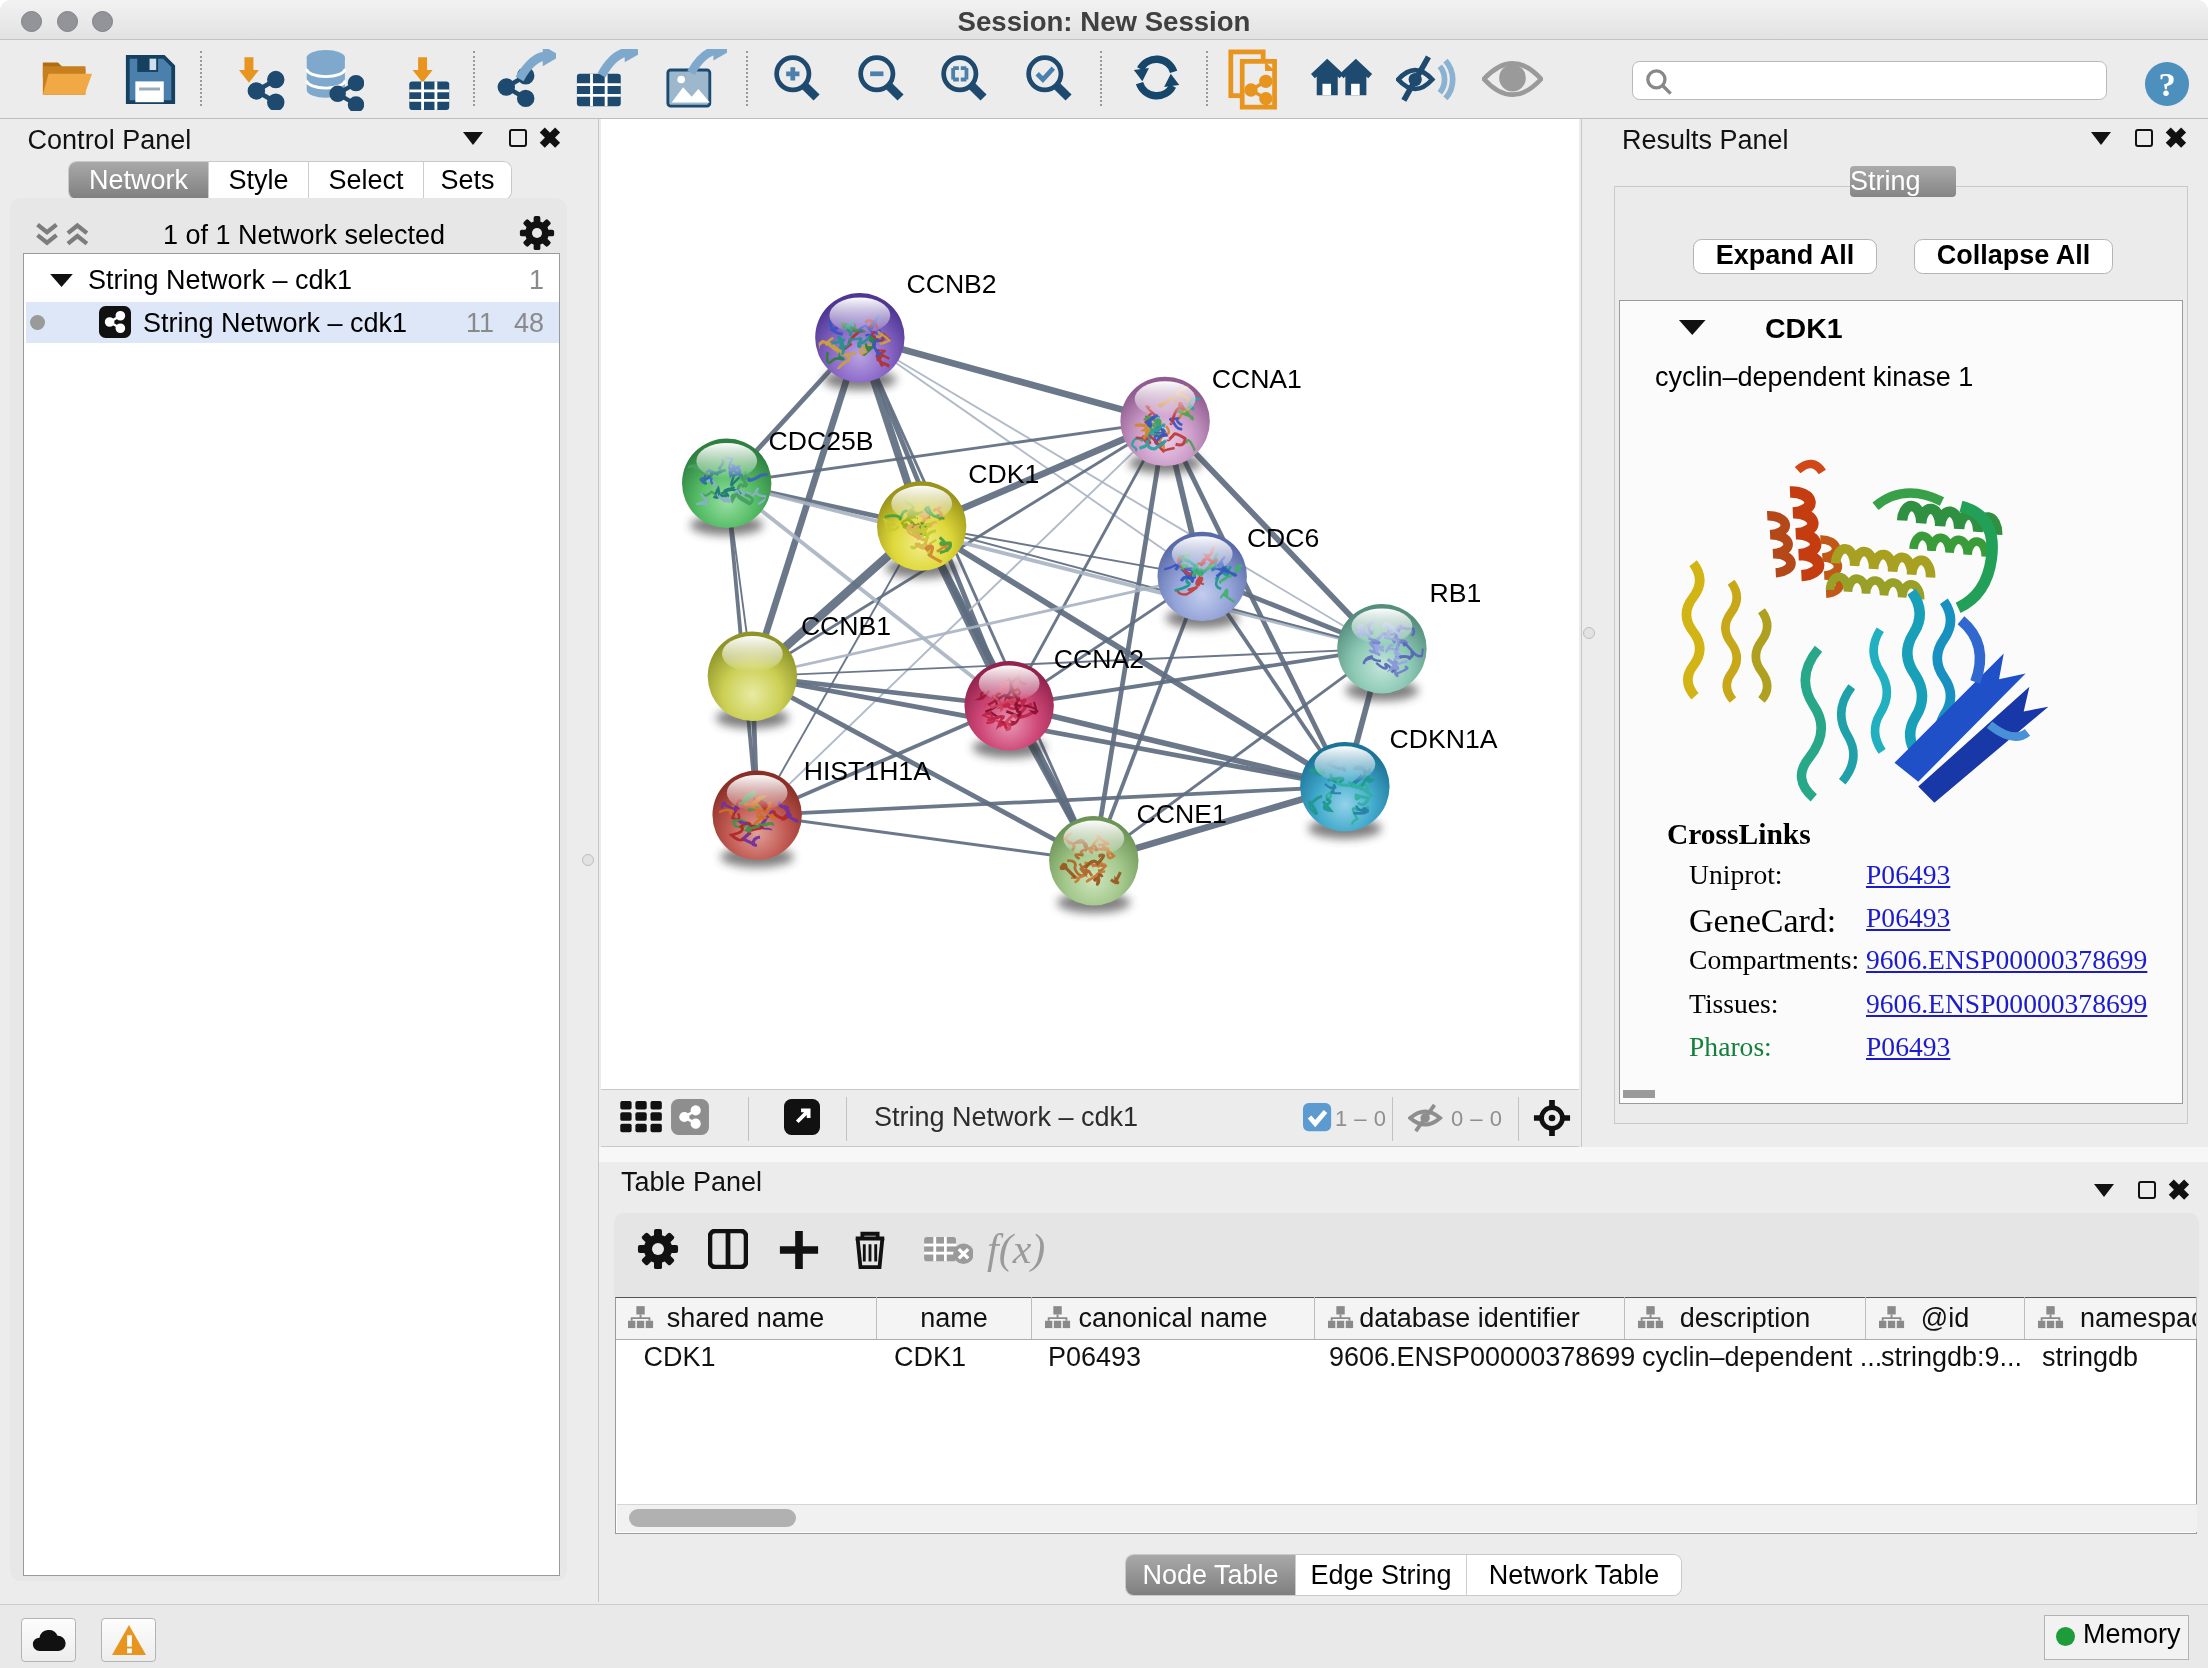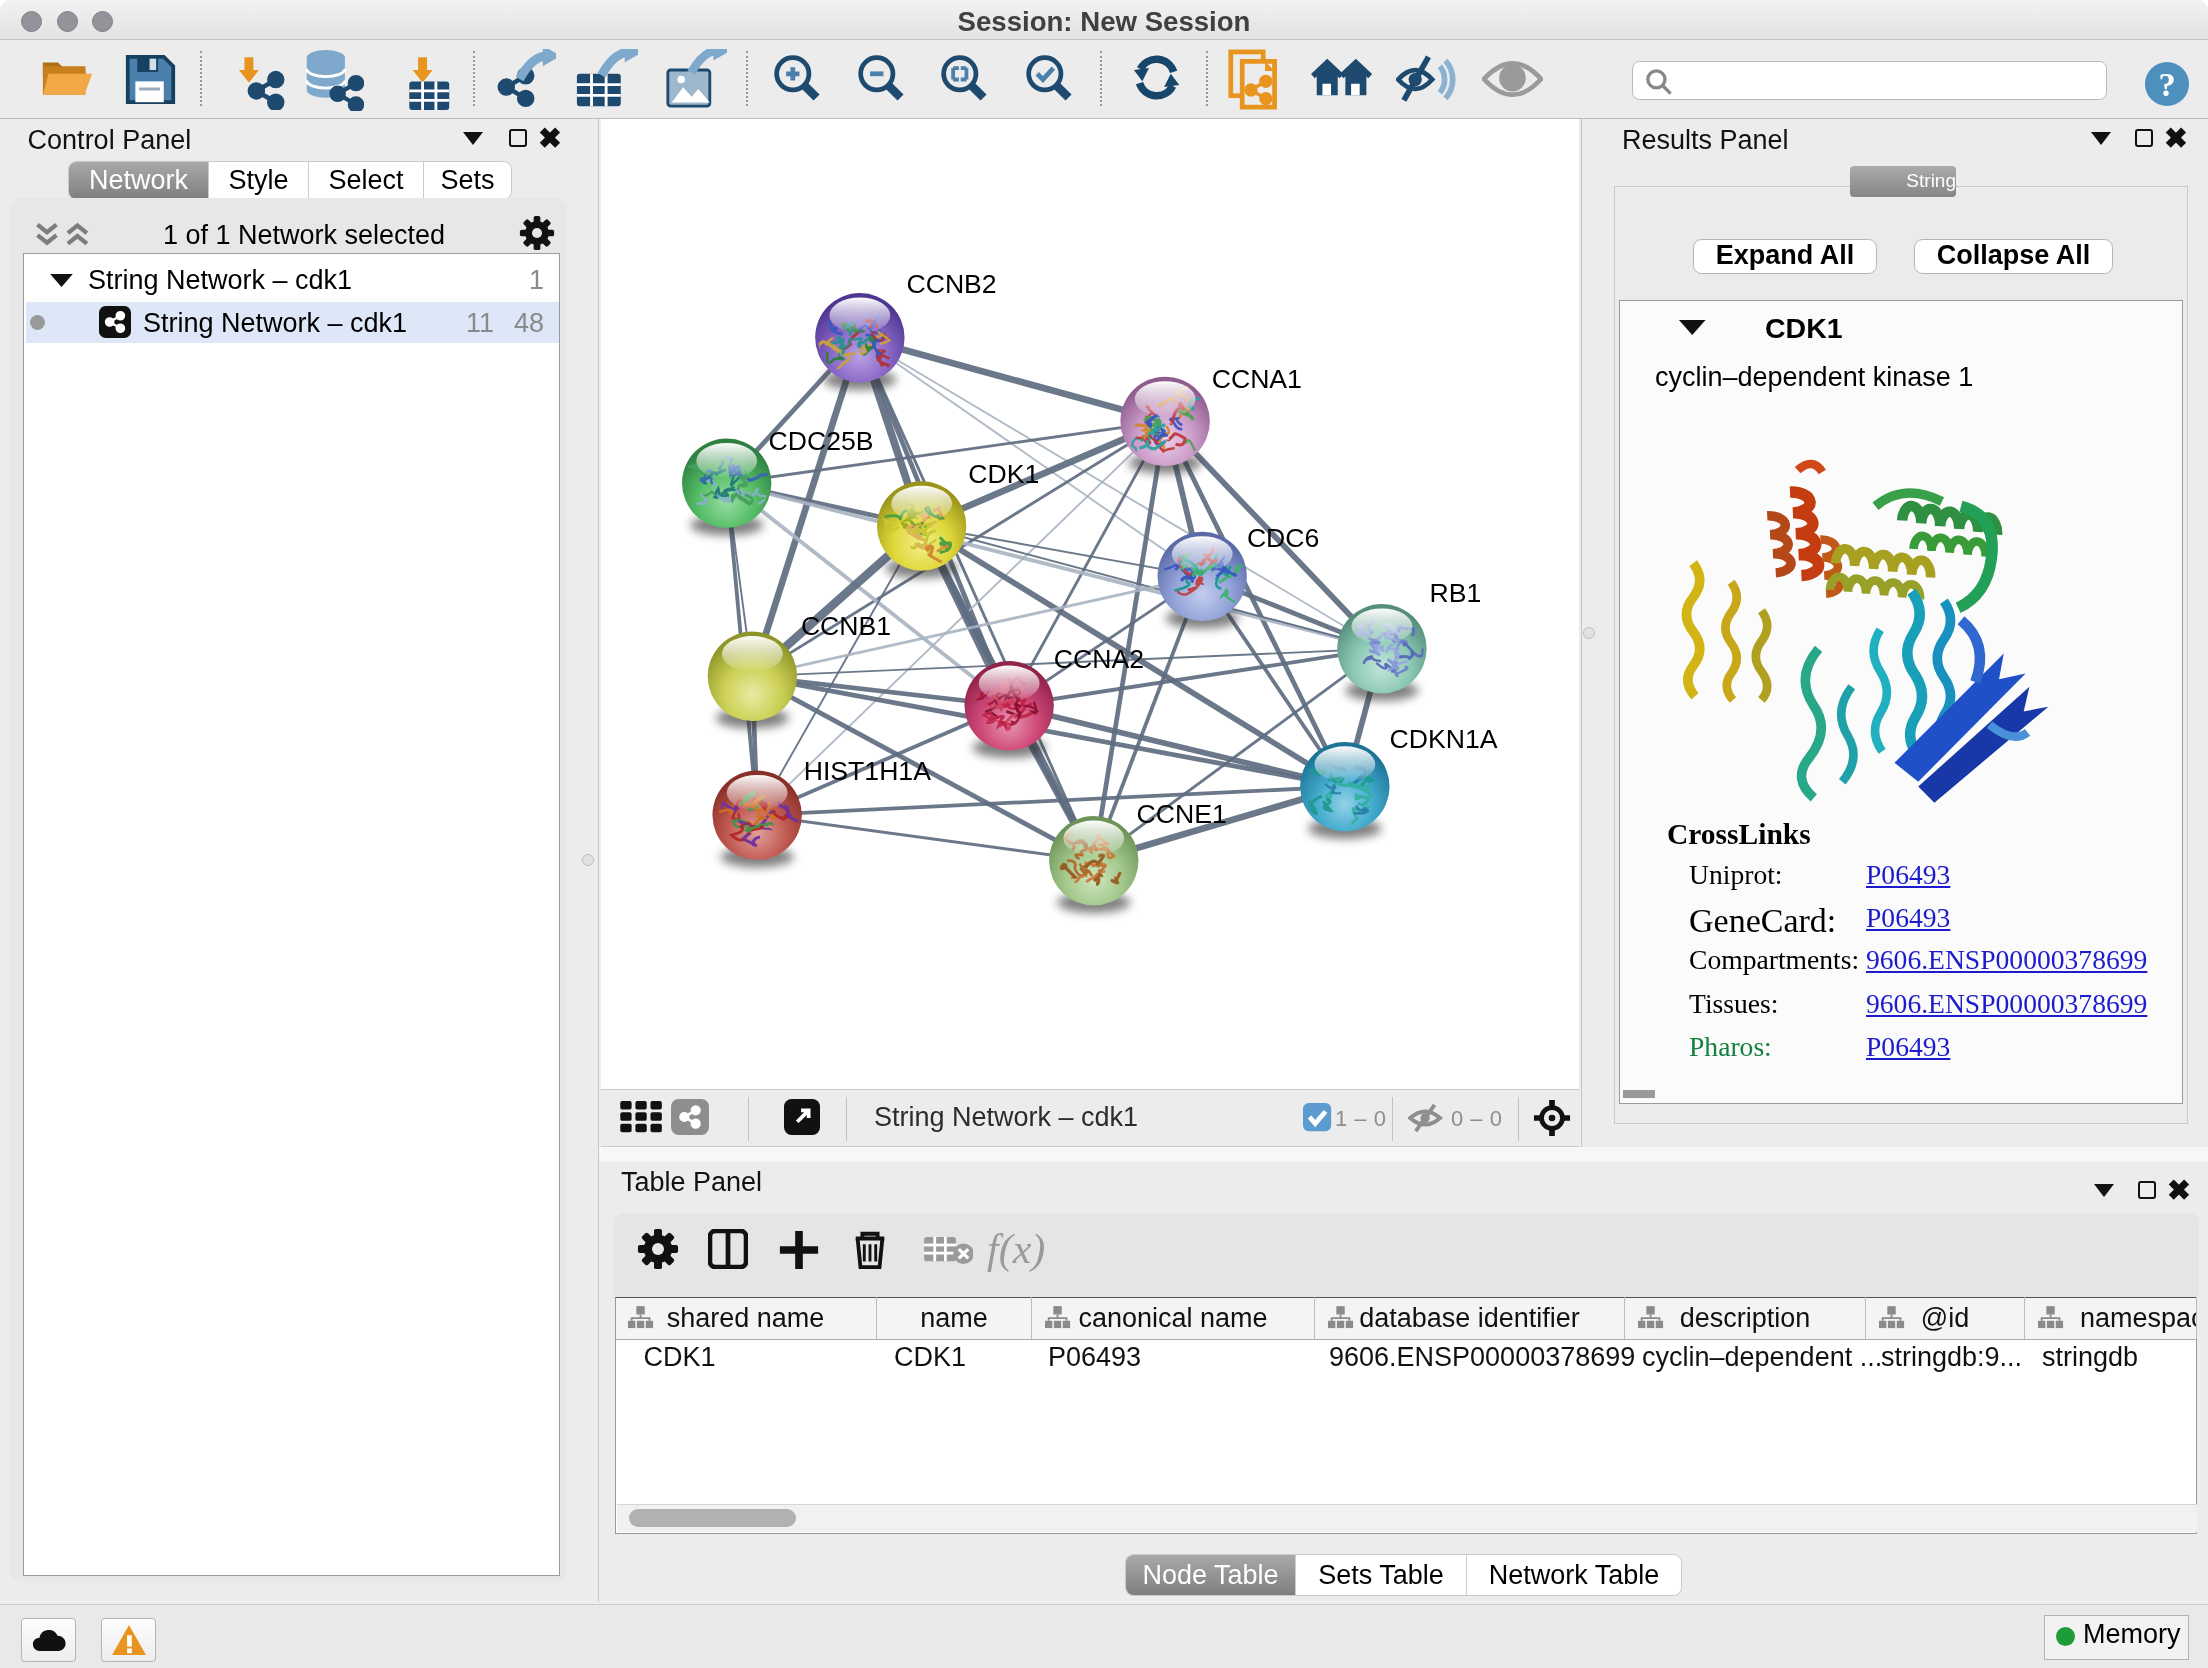--- a/index.html
+++ b/index.html
@@ -30,21 +30,21 @@
 .wbtn-x { position:absolute; font-size:28.5px; font-weight:bold; color:#111; line-height:19px; }
 
 #cp-tabs { position:absolute; left:69px; top:162px; height:37px; display:flex; border-radius:7.6px; overflow:hidden;
   box-shadow:0 0 0 1px #c9c9c9; }
 .cp-tab { height:37px; font-size:27px; display:flex; align-items:center; justify-content:center; background:#fff; color:#000; border-right:1px solid #cdcdcd; }
 .cp-tab.sel { background:linear-gradient(#a9a9a9,#7f7f7f); color:#fff; }
 #cp-box { position:absolute; left:9.5px; top:198px; width:557px; height:1383px; background:#e7e7e7; border-radius:11.4px; }
 #cp-tree { position:absolute; left:23px; top:253px; width:537px; height:1323px; background:#fff; border:1.9px solid #9a9a9a; }
 
 #rp-stringtab { position:absolute; left:1850px; top:166px; width:106px; height:31px; border-radius:4px;
-  background:linear-gradient(#ababab,#858585); color:#fff; font-size:19px; text-align:right; line-height:30px; }
+  background:linear-gradient(#ababab,#858585); color:#fff; font-size:27px; text-align:left; line-height:30px; }
 #rp-box { position:absolute; left:1614px; top:186px; width:574px; height:938px; background:#ebebeb; border:1.9px solid #c9c9c9; }
 .rp-btn { position:absolute; top:239px; height:35px; background:#fff; border:1.9px solid #b4b4b4; border-radius:8.6px;
   font-size:27px; font-weight:bold; text-align:center; color:#000; }
 #rp-sec { position:absolute; left:1619px; top:300px; width:564px; height:804px; background:#fbfbfb; border:1.9px solid #9a9a9a; }
 .serif { font-family:"Liberation Serif", serif; }
 .rlink { color:#1c1ccc; text-decoration:underline; }
 
 #tp-toolbar { position:absolute; left:614px; top:1213px; width:1585px; height:85px; background:#e5e5e5; border-radius:9.5px 9.5px 0 0; }
 #tp-table { position:absolute; left:615px; top:1297px; width:1582px; height:237px; background:#fff; border:1px solid #9a9a9a; border-top:1.9px solid #555; }
 #tp-head { position:absolute; left:0; top:0; width:100%; height:42px; background:#f4f4f4; border-bottom:1.9px solid #adadad; }
@@ -990,21 +990,21 @@
       <div class="td" style="left:28.5px">CDK1</div>
       <div class="td" style="left:279px">CDK1</div>
       <div class="td" style="left:433px">P06493</div>
       <div class="td" style="left:714px">9606.ENSP00000378699</div>
       <div class="td" style="left:1027px">cyclin–dependent ...</div>
       <div class="td" style="left:1266px">stringdb:9...</div>
       <div class="td" style="left:1427px">stringdb</div>
     </div>
     <div id="tp-tabs">
       <div class="tp-tab sel" style="width:170px">Node Table</div>
-      <div class="tp-tab" style="width:171px">Sets Table</div>
+      <div class="tp-tab" style="width:171px">Edge String</div>
       <div class="tp-tab" style="width:214px;border-right:none">Network Table</div>
     </div>
     <div id="statusbar"></div>
     <div class="sbtn" style="left:21px"></div>
     <svg class="abs" style="left:30px;top:1628px" width="38" height="25" viewBox="0 0 40 26">
       <path d="M10,24 a7,7 0 0 1 0,-14 a10,10 0 0 1 19,-2 a8,8 0 0 1 1,16 z" fill="#111"></path>
     </svg>
     <div class="sbtn" style="left:101px"></div>
     <svg class="abs" style="left:111px;top:1623px" width="36" height="34" viewBox="0 0 38 36">
       <path d="M19,2 L37,34 H1 z" fill="#e8951f"></path>

